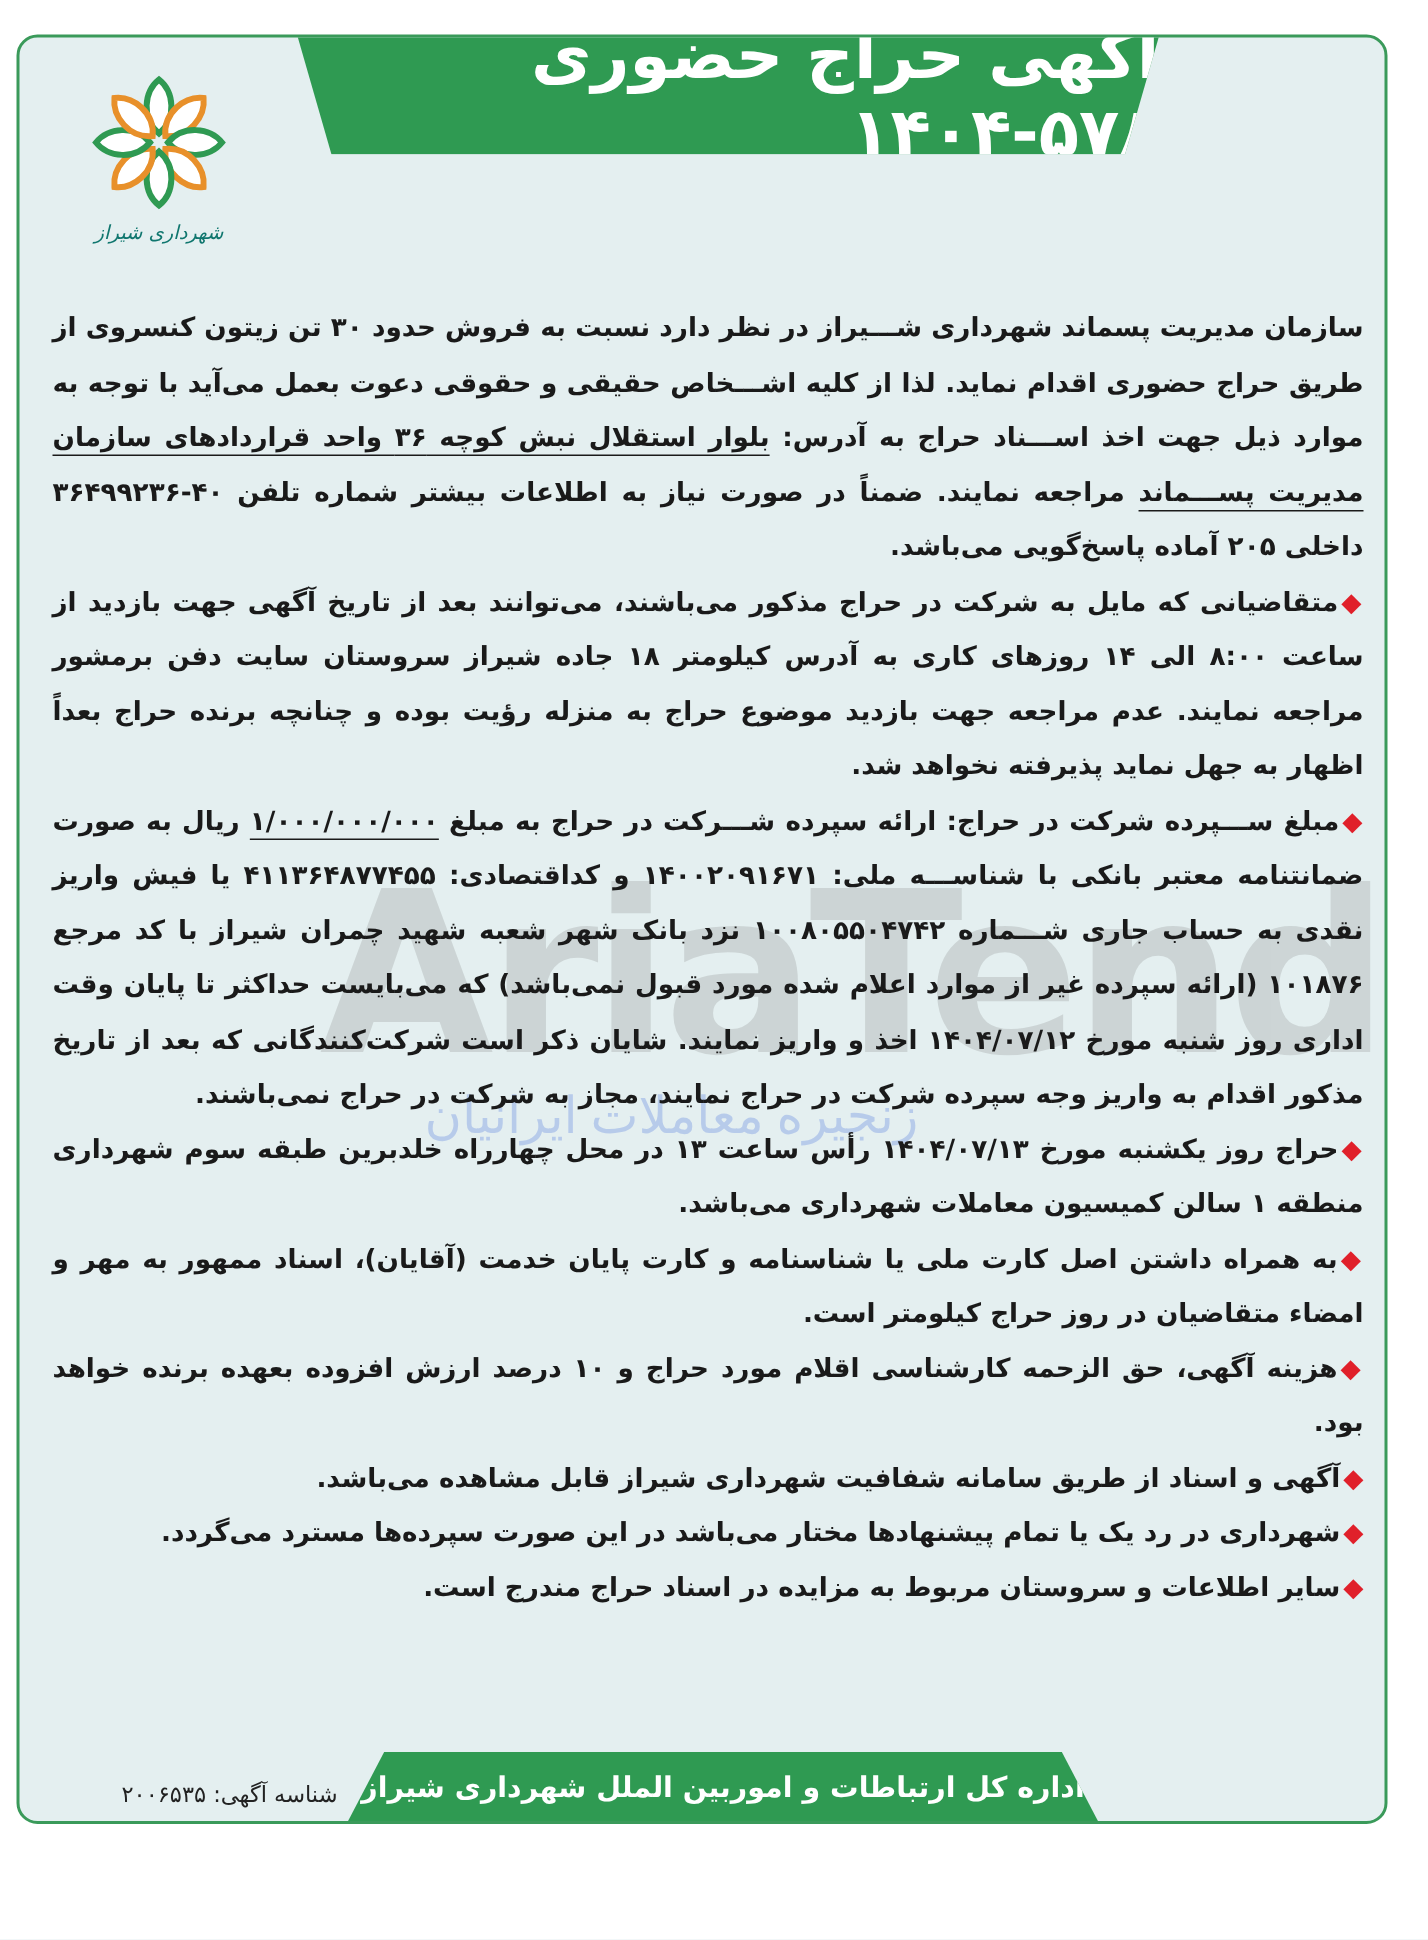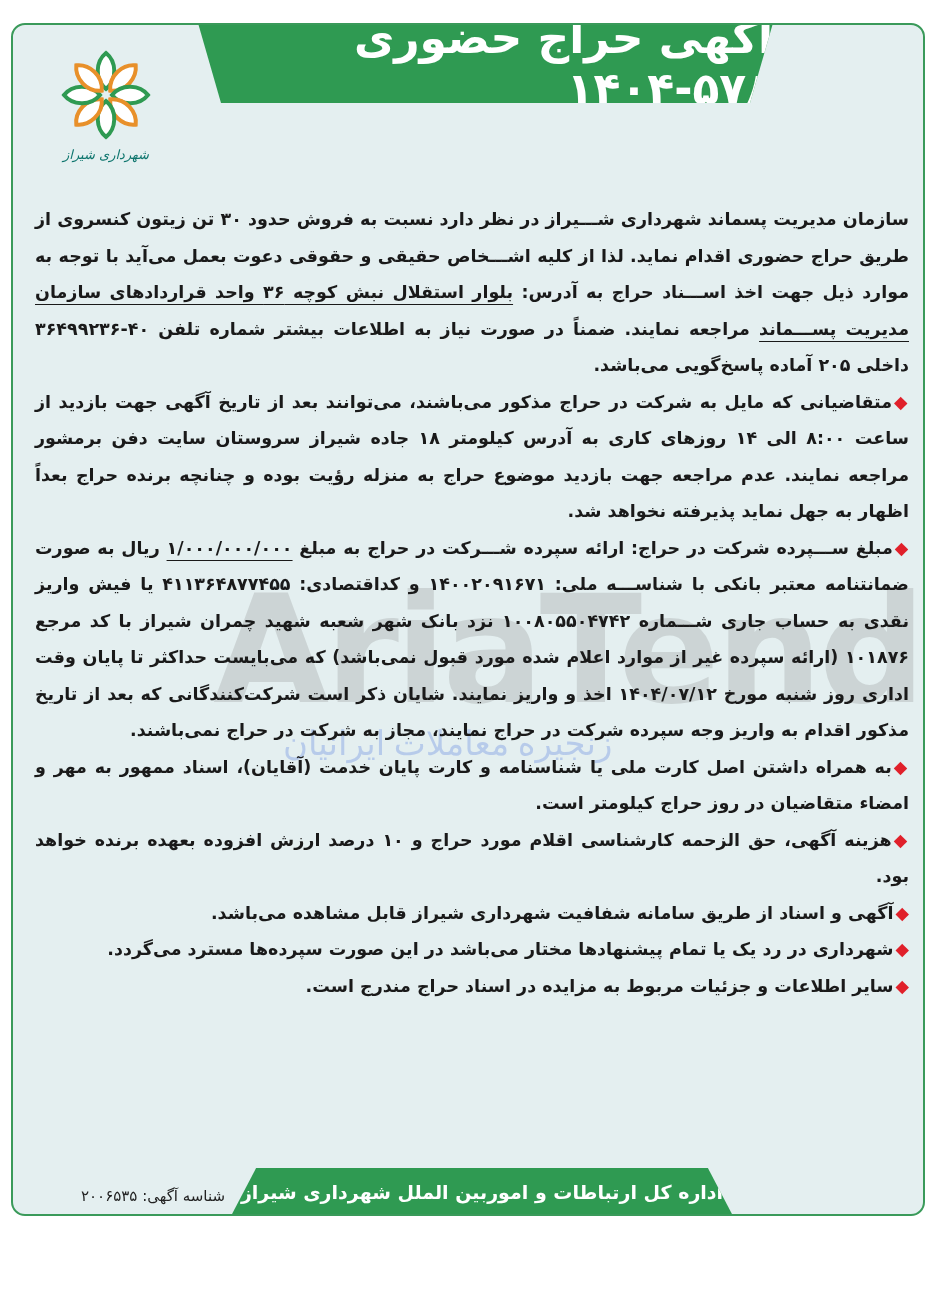--- a/index.html
+++ b/index.html
@@ -171,25 +171,26 @@
       </g>
     </svg>
     <div class="logo-caption">شهرداری شیراز</div>
   </div>
 
 
   <div class="body-text">
     <p><span>سازمان مدیریت پسماند شهرداری شـــیراز در نظر دارد نسبت به فروش حدود ۳۰ تن زیتون کنسروی از طریق حراج حضوری اقدام نماید. لذا از کلیه اشـــخاص حقیقی و حقوقی دعوت بعمل می‌آید با توجه به موارد ذیل جهت اخذ اســـناد حراج به آدرس: </span><span class="u">بلوار استقلال نبش کوچه ۳۶ واحد قراردادهای سازمان مدیریت پســـماند</span><span> مراجعه نمایند. ضمناً در صورت نیاز به اطلاعات بیشتر شماره تلفن ۴۰-۳۶۴۹۹۲۳۶ داخلی ۲۰۵ آماده پاسخ‌گویی می‌باشد.</span></p>
     <p class="bullet">متقاضیانی که مایل به شرکت در حراج مذکور می‌باشند، می‌توانند بعد از تاریخ آگهی جهت بازدید از ساعت ۸:۰۰ الی ۱۴ روزهای کاری به آدرس کیلومتر ۱۸ جاده شیراز سروستان سایت دفن برمشور مراجعه نمایند. عدم مراجعه جهت بازدید موضوع حراج به منزله رؤیت بوده و چنانچه برنده حراج بعداً اظهار به جهل نماید پذیرفته نخواهد شد.</p>
     <p class="bullet"><span>مبلغ ســـپرده شرکت در حراج: ارائه سپرده شـــرکت در حراج به مبلغ </span><span class="u">۱/۰۰۰/۰۰۰/۰۰۰</span><span> ریال به صورت ضمانتنامه معتبر بانکی با شناســـه ملی: ۱۴۰۰۲۰۹۱۶۷۱ و کداقتصادی: ۴۱۱۳۶۴۸۷۷۴۵۵ یا فیش واریز نقدی به حساب جاری شـــماره ۱۰۰۸۰۵۵۰۴۷۴۲ نزد بانک شهر شعبه شهید چمران شیراز با کد مرجع ۱۰۱۸۷۶ (ارائه سپرده غیر از موارد اعلام شده مورد قبول نمی‌باشد) که می‌بایست حداکثر تا پایان وقت اداری روز شنبه مورخ ۱۴۰۴/۰۷/۱۲ اخذ و واریز نمایند. شایان ذکر است شرکت‌کنندگانی که بعد از تاریخ مذکور اقدام به واریز وجه سپرده شرکت در حراج نمایند، مجاز به شرکت در حراج نمی‌باشند.</span></p>
+    <p class="bullet">حراج روز یکشنبه مورخ ۱۴۰۴/۰۷/۱۳ رأس ساعت ۱۳ در محل چهارراه خلدبرین طبقه سوم شهرداری منطقه ۱ سالن کمیسیون معاملات شهرداری می‌باشد.</p>
     <p class="bullet">به همراه داشتن اصل کارت ملی یا شناسنامه و کارت پایان خدمت (آقایان)، اسناد ممهور به مهر و امضاء متقاضیان در روز حراج کیلومتر است.</p>
     <p class="bullet">هزینه آگهی، حق الزحمه کارشناسی اقلام مورد حراج و ۱۰ درصد ارزش افزوده بعهده برنده خواهد بود.</p>
     <p class="bullet">آگهی و اسناد از طریق سامانه شفافیت شهرداری شیراز قابل مشاهده می‌باشد.</p>
     <p class="bullet">شهرداری در رد یک یا تمام پیشنهادها مختار می‌باشد در این صورت سپرده‌ها مسترد می‌گردد.</p>
-    <p class="bullet">سایر اطلاعات و جزئیات مربوط به مزایده در اسناد حراج مندرج است.</p>
+    <p class="bullet">سایر اطلاعات و سروستان مربوط به مزایده در اسناد حراج مندرج است.</p>
   </div>
 
   <div class="ad-id">شناسه آگهی: ۲۰۰۶۵۳۵</div>
 
   <div class="footer-tab">
     <span class="footer-text">اداره کل ارتباطات و اموربین الملل شهرداری شیراز</span>
   </div>
 </div>
 
 </body></html>

